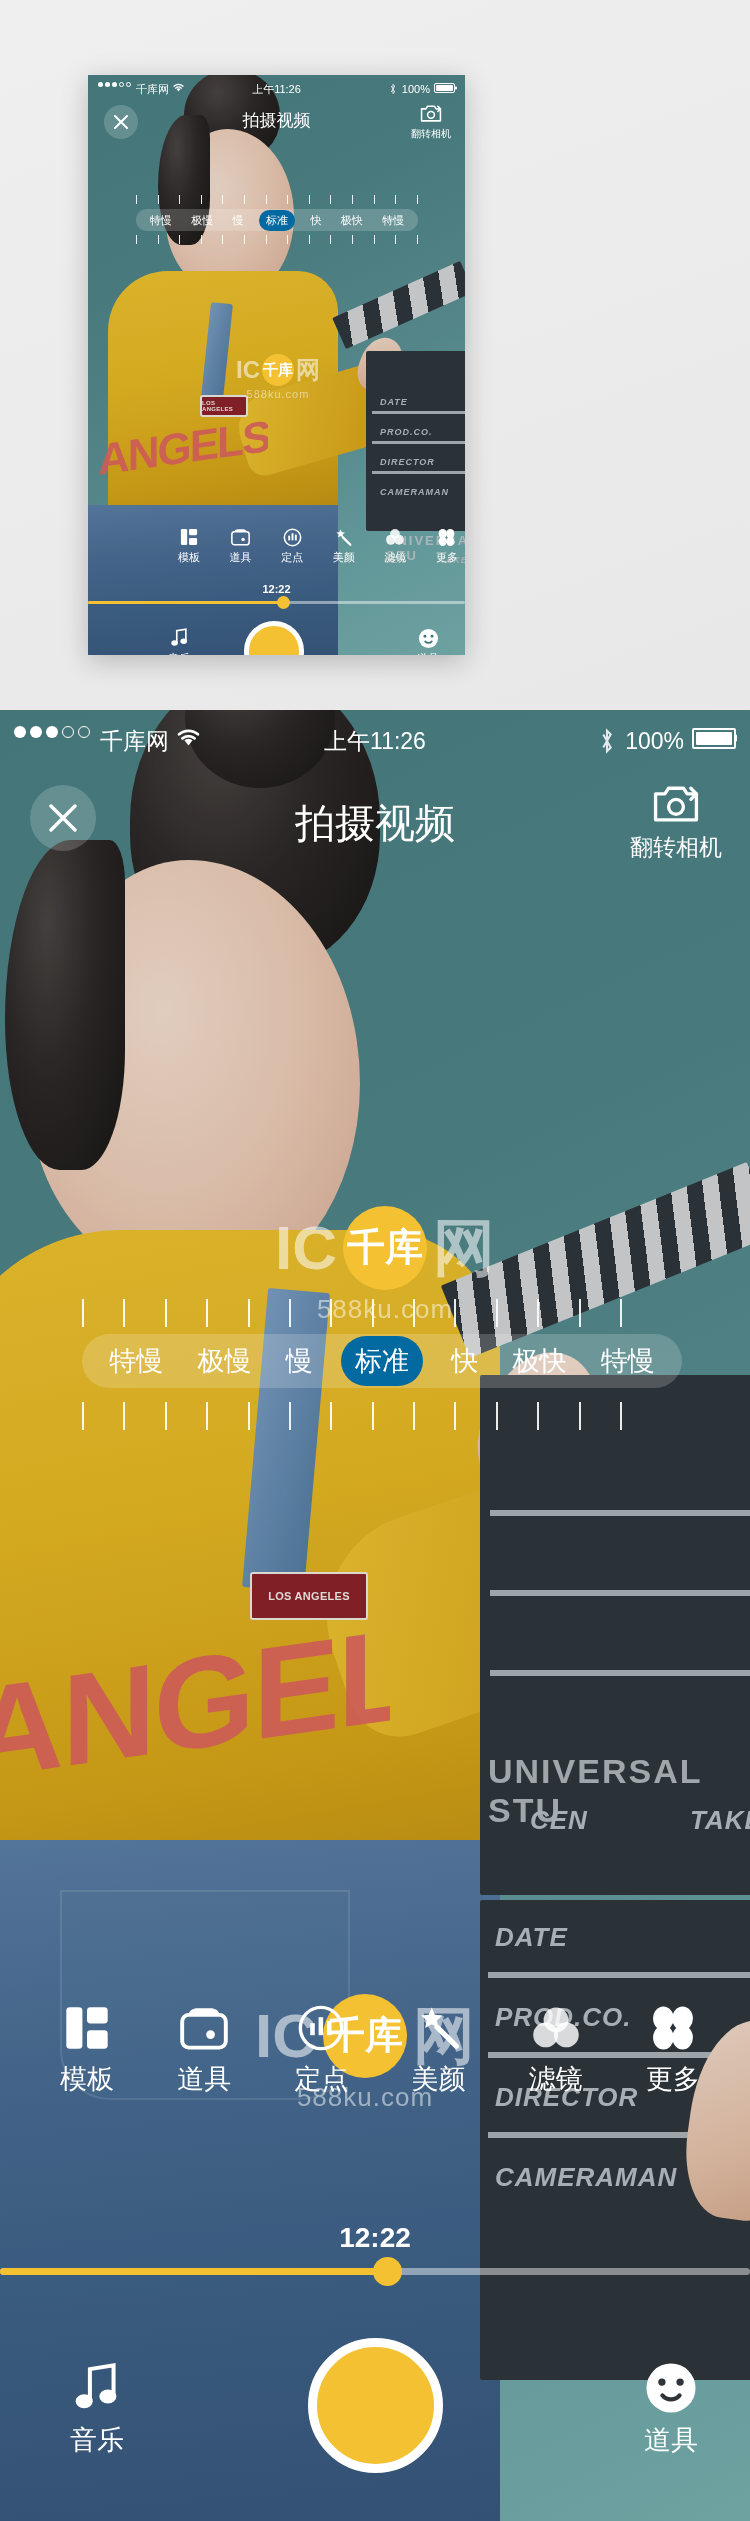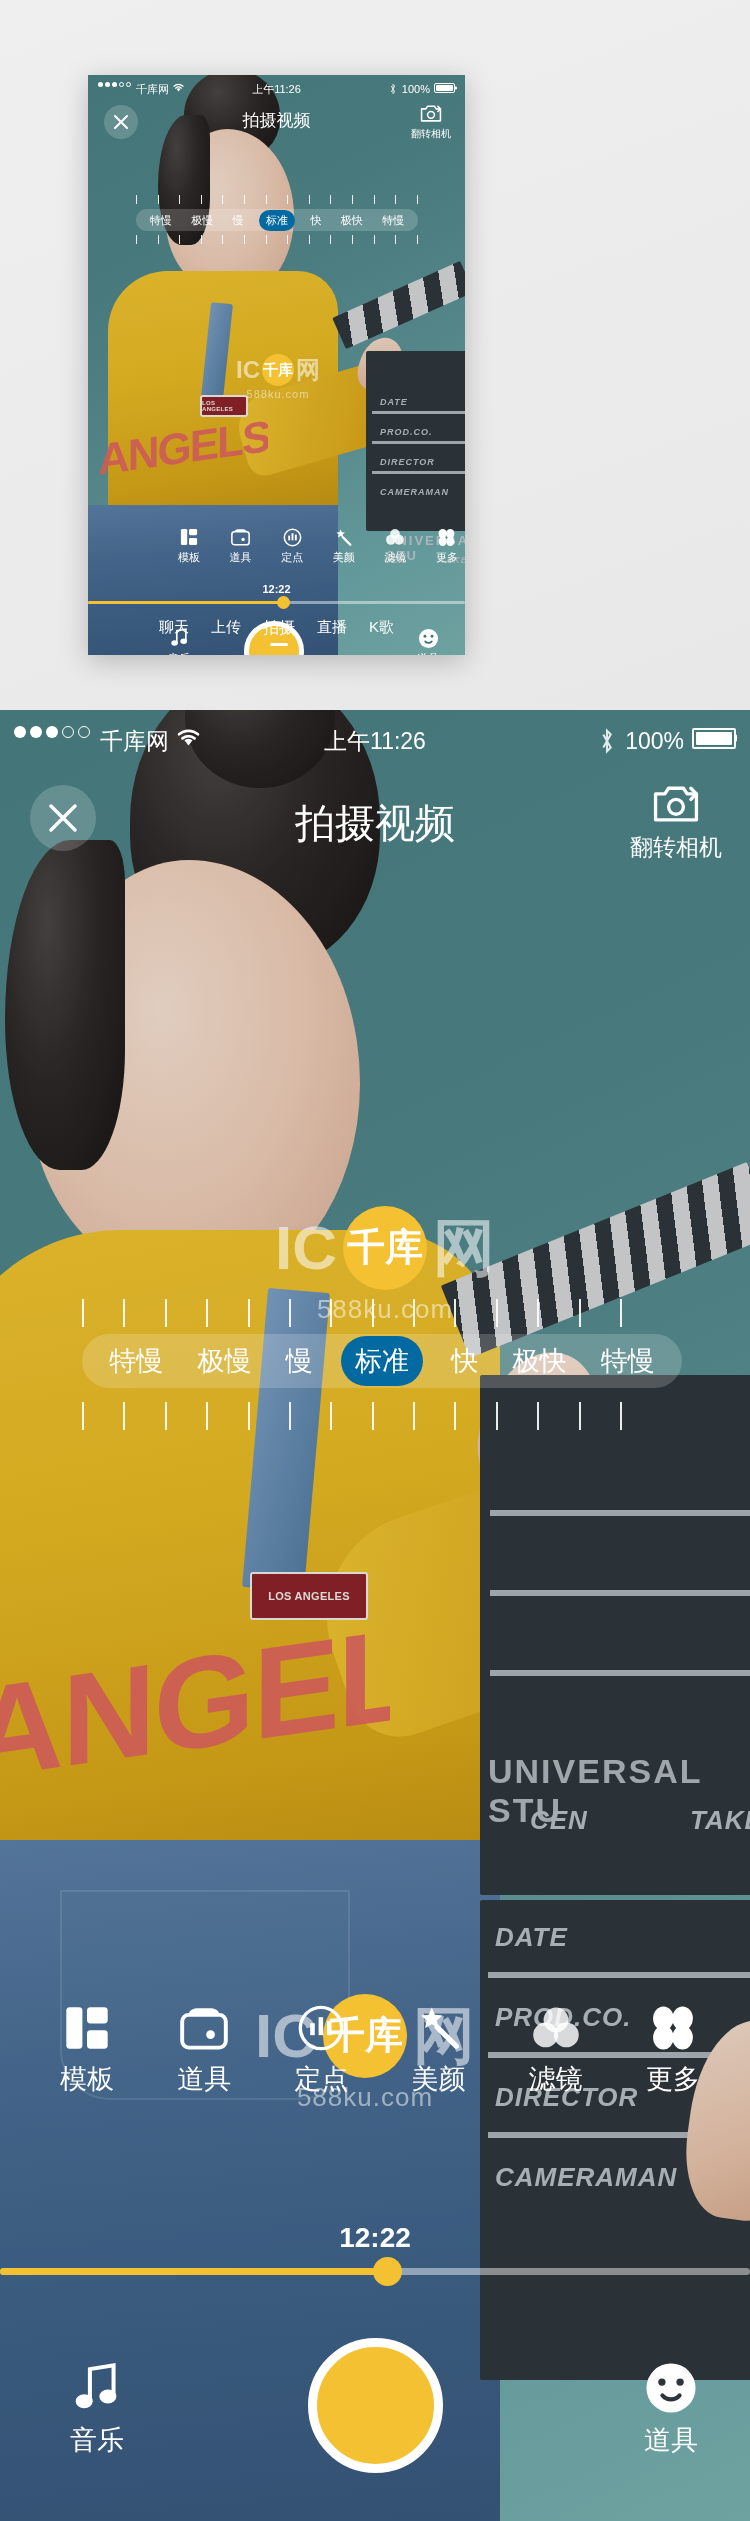--- a/index.html
+++ b/index.html
@@ -343,38 +343,20 @@
         <svg width="21" height="21" viewBox="0 0 22 22">
             <circle cx="11" cy="11" r="10" fill="#fff"></circle>
             <circle cx="7.3" cy="8.6" r="1.5" fill="#3d7478"></circle>
             <circle cx="14.7" cy="8.6" r="1.5" fill="#3d7478"></circle>
             <path d="M7.5 14c1.8 2.2 5.2 2.2 7 0" stroke="#3d7478" stroke-width="1.8" fill="none" stroke-linecap="round"></path>
           </svg>
       </span>
       <span style="font-size:11px;margin-top:2px;">道具</span>
     </div>
 
-    <div class="bnav" style="left:0;right:0;bottom:16px;gap:22px;">
-      <div class="bn" style="font-size:15px;">
-        <span>聊天</span>
-      </div>
-      <div class="bn" style="font-size:15px;">
-        <span>上传</span>
-      </div>
-      <div class="bn" style="font-size:16px;">
-        <span>拍摄</span>
-        <span class="und" style="bottom:-7px;width:18px;height:3px;"></span>
-      </div>
-      <div class="bn" style="font-size:15px;">
-        <span>直播</span>
-      </div>
-      <div class="bn" style="font-size:15px;">
-        <span>K歌</span>
-      </div>
-    </div>
   </div>
 
   <div class="phone large">
     <div class="photo">
       <div class="bg-teal"></div>
       <div class="hair" style="left:130px;top:-40px;width:250px;height:300px;"></div>
       <div class="hair" style="left:185px;top:-62px;width:150px;height:140px;border-radius:50%;"></div>
       <div class="face" style="left:30px;top:150px;width:330px;height:430px;"></div>
       <div class="hair" style="left:5px;top:130px;width:120px;height:330px;border-radius:60% 14% 40% 50%;"></div>
       <div class="hoodie" style="left:-60px;top:520px;width:560px;height:700px;border-radius:180px 120px 0 0;"></div>

